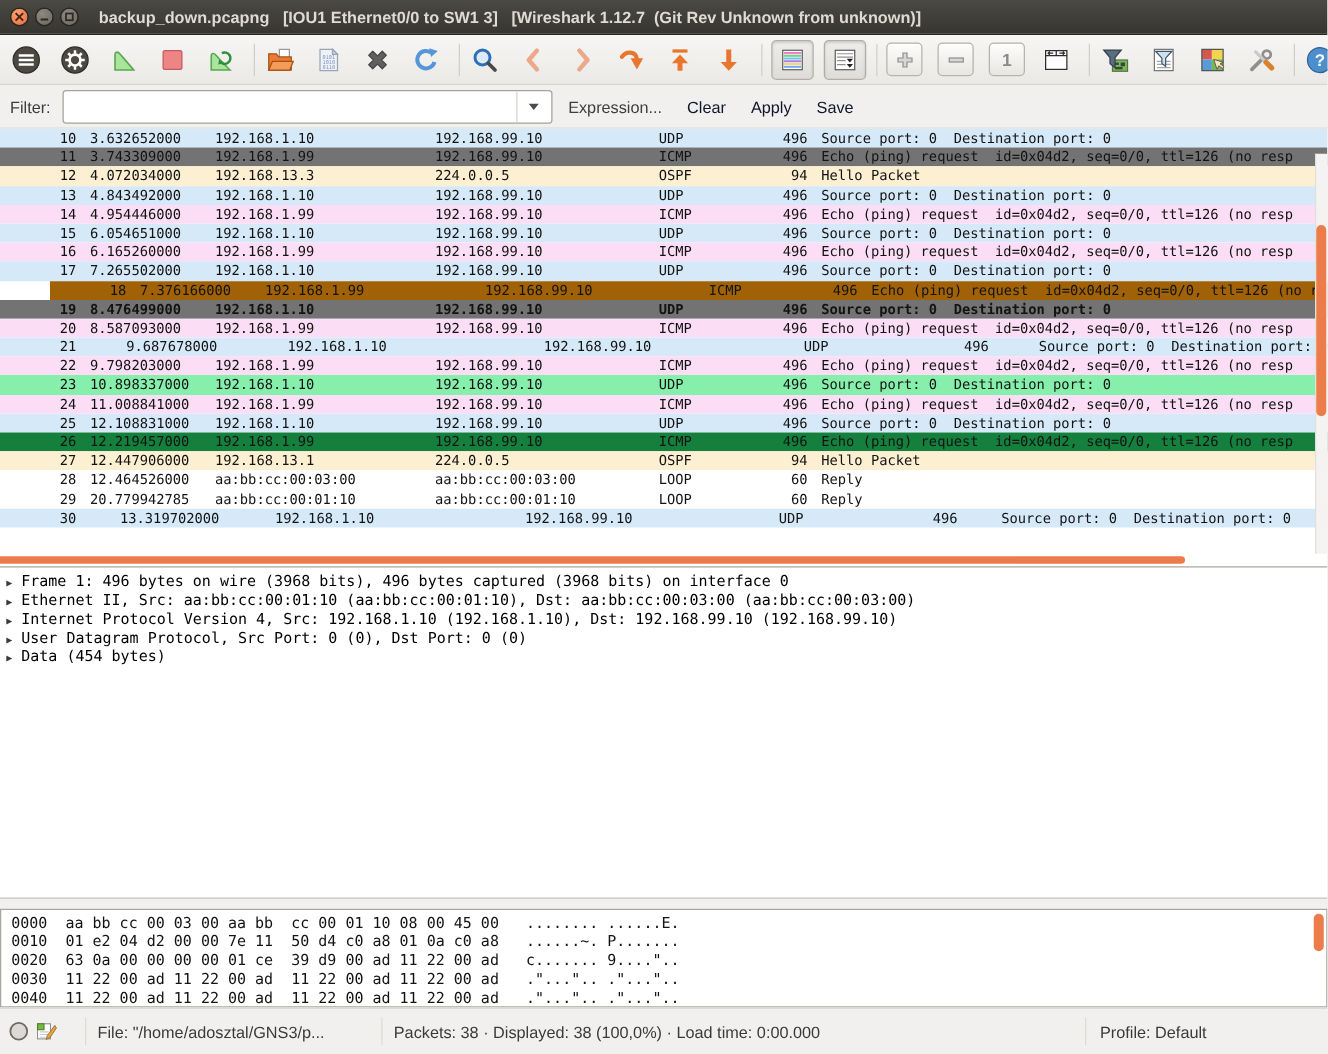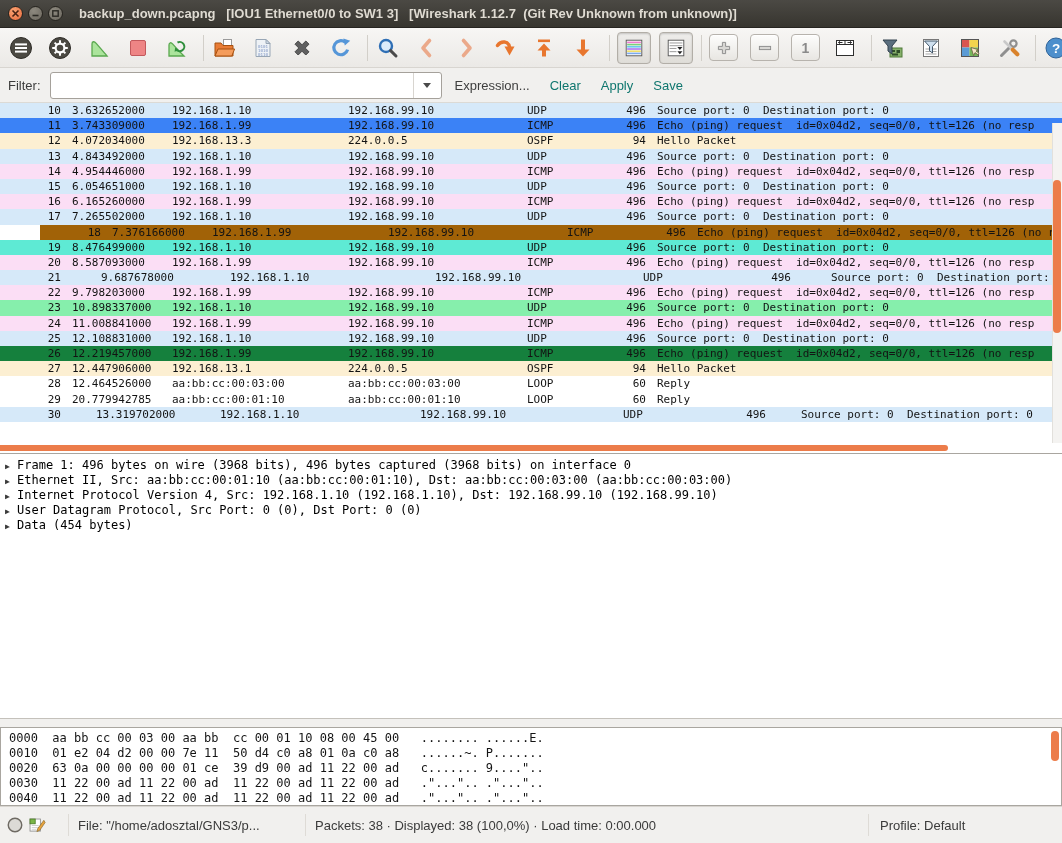--- a/index.html
+++ b/index.html
@@ -38,21 +38,21 @@
   .flabel{font-size:13px;color:#3c3c3c;margin-right:9px}
   .combo{width:392px;height:27px;background:#fff;border:1px solid #a5a19b;border-radius:3px;
          box-sizing:border-box;display:flex;align-items:stretch}
   .combo input{flex:1;border:none;outline:none;background:transparent;
                font-family:"Liberation Sans",sans-serif;font-size:13px;padding:0 6px}
   .combo-btn{width:27px;border-left:1px solid #d8d5d0;display:flex;align-items:center;
              justify-content:center}
   .caret{width:0;height:0;border-left:4px solid transparent;border-right:4px solid transparent;
          border-top:5px solid #4a4a4a}
   .fbtn{font-size:13px;color:#3e3e3e;margin-left:16px;white-space:nowrap}
-  .fbtn.dim{color:#0f766e;margin-left:20px}
+  .fbtn.dim{color:#0f172a;margin-left:20px}
   
   .packetpane{position:absolute;top:103px;left:0;width:1062px;height:350px;background:#fff}
   .phead{height:20px;display:flex;background:#fcfcfc;border-bottom:1px solid #dbdbdb;
          box-sizing:border-box;font-family:"DejaVu Sans Mono",monospace;font-size:11px;color:#3f3f3f}
   .pcell{box-sizing:border-box;white-space:pre;overflow:hidden;flex:none}
   .phead .pcell{border-right:1px solid #e4e4e4;padding-top:3px}
   .c-no{width:65px}.c-time{width:100px}.c-src{width:177px}.c-dst{width:179px}
   .c-proto{width:73px}.c-len{width:55px}.c-info{flex:1 1 auto;width:auto}
   .phead .c-no{padding-left:5px}.phead .c-time{padding-left:7px}.phead .c-src{padding-left:7px}
   .phead .c-dst{padding-left:6px}.phead .c-proto{padding-left:6px}.phead .c-len{padding-left:6px}
@@ -338,21 +338,21 @@
   <div class="prows">
       <div class="prow" style="background: rgb(214, 233, 249);">
         <div class="pcell c-no">10</div>
         <div class="pcell c-time">3.632652000</div>
         <div class="pcell c-src">192.168.1.10</div>
         <div class="pcell c-dst">192.168.99.10</div>
         <div class="pcell c-proto">UDP</div>
         <div class="pcell c-len">496</div>
         <div class="pcell c-info">Source port: 0  Destination port: 0</div>
       </div>
-      <div class="prow" style="background: #3b82f6;">
+      <div class="prow" style="background: #737373;">
         <div class="pcell c-no">11</div>
         <div class="pcell c-time">3.743309000</div>
         <div class="pcell c-src">192.168.1.99</div>
         <div class="pcell c-dst">192.168.99.10</div>
         <div class="pcell c-proto">ICMP</div>
         <div class="pcell c-len">496</div>
         <div class="pcell c-info">Echo (ping) request  id=0x04d2, seq=0/0, ttl=126 (no resp</div>
       </div>
       <div class="prow" style="background: rgb(252, 239, 210);">
         <div class="pcell c-no">12</div>
@@ -410,21 +410,21 @@
       </div>
       <div class="prow" style="background: #a16207; margin-left: 40px;">
         <div class="pcell c-no">18</div>
         <div class="pcell c-time">7.376166000</div>
         <div class="pcell c-src">192.168.1.99</div>
         <div class="pcell c-dst">192.168.99.10</div>
         <div class="pcell c-proto">ICMP</div>
         <div class="pcell c-len">496</div>
         <div class="pcell c-info">Echo (ping) request  id=0x04d2, seq=0/0, ttl=126 (no resp</div>
       </div>
-      <div class="prow" style="background: #5eead4;">
+      <div class="prow" style="background: #737373; font-weight: bold;">
         <div class="pcell c-no">19</div>
         <div class="pcell c-time">8.476499000</div>
         <div class="pcell c-src">192.168.1.10</div>
         <div class="pcell c-dst">192.168.99.10</div>
         <div class="pcell c-proto">UDP</div>
         <div class="pcell c-len">496</div>
         <div class="pcell c-info">Source port: 0  Destination port: 0</div>
       </div>
       <div class="prow" style="background: rgb(251, 222, 245);">
         <div class="pcell c-no">20</div>

